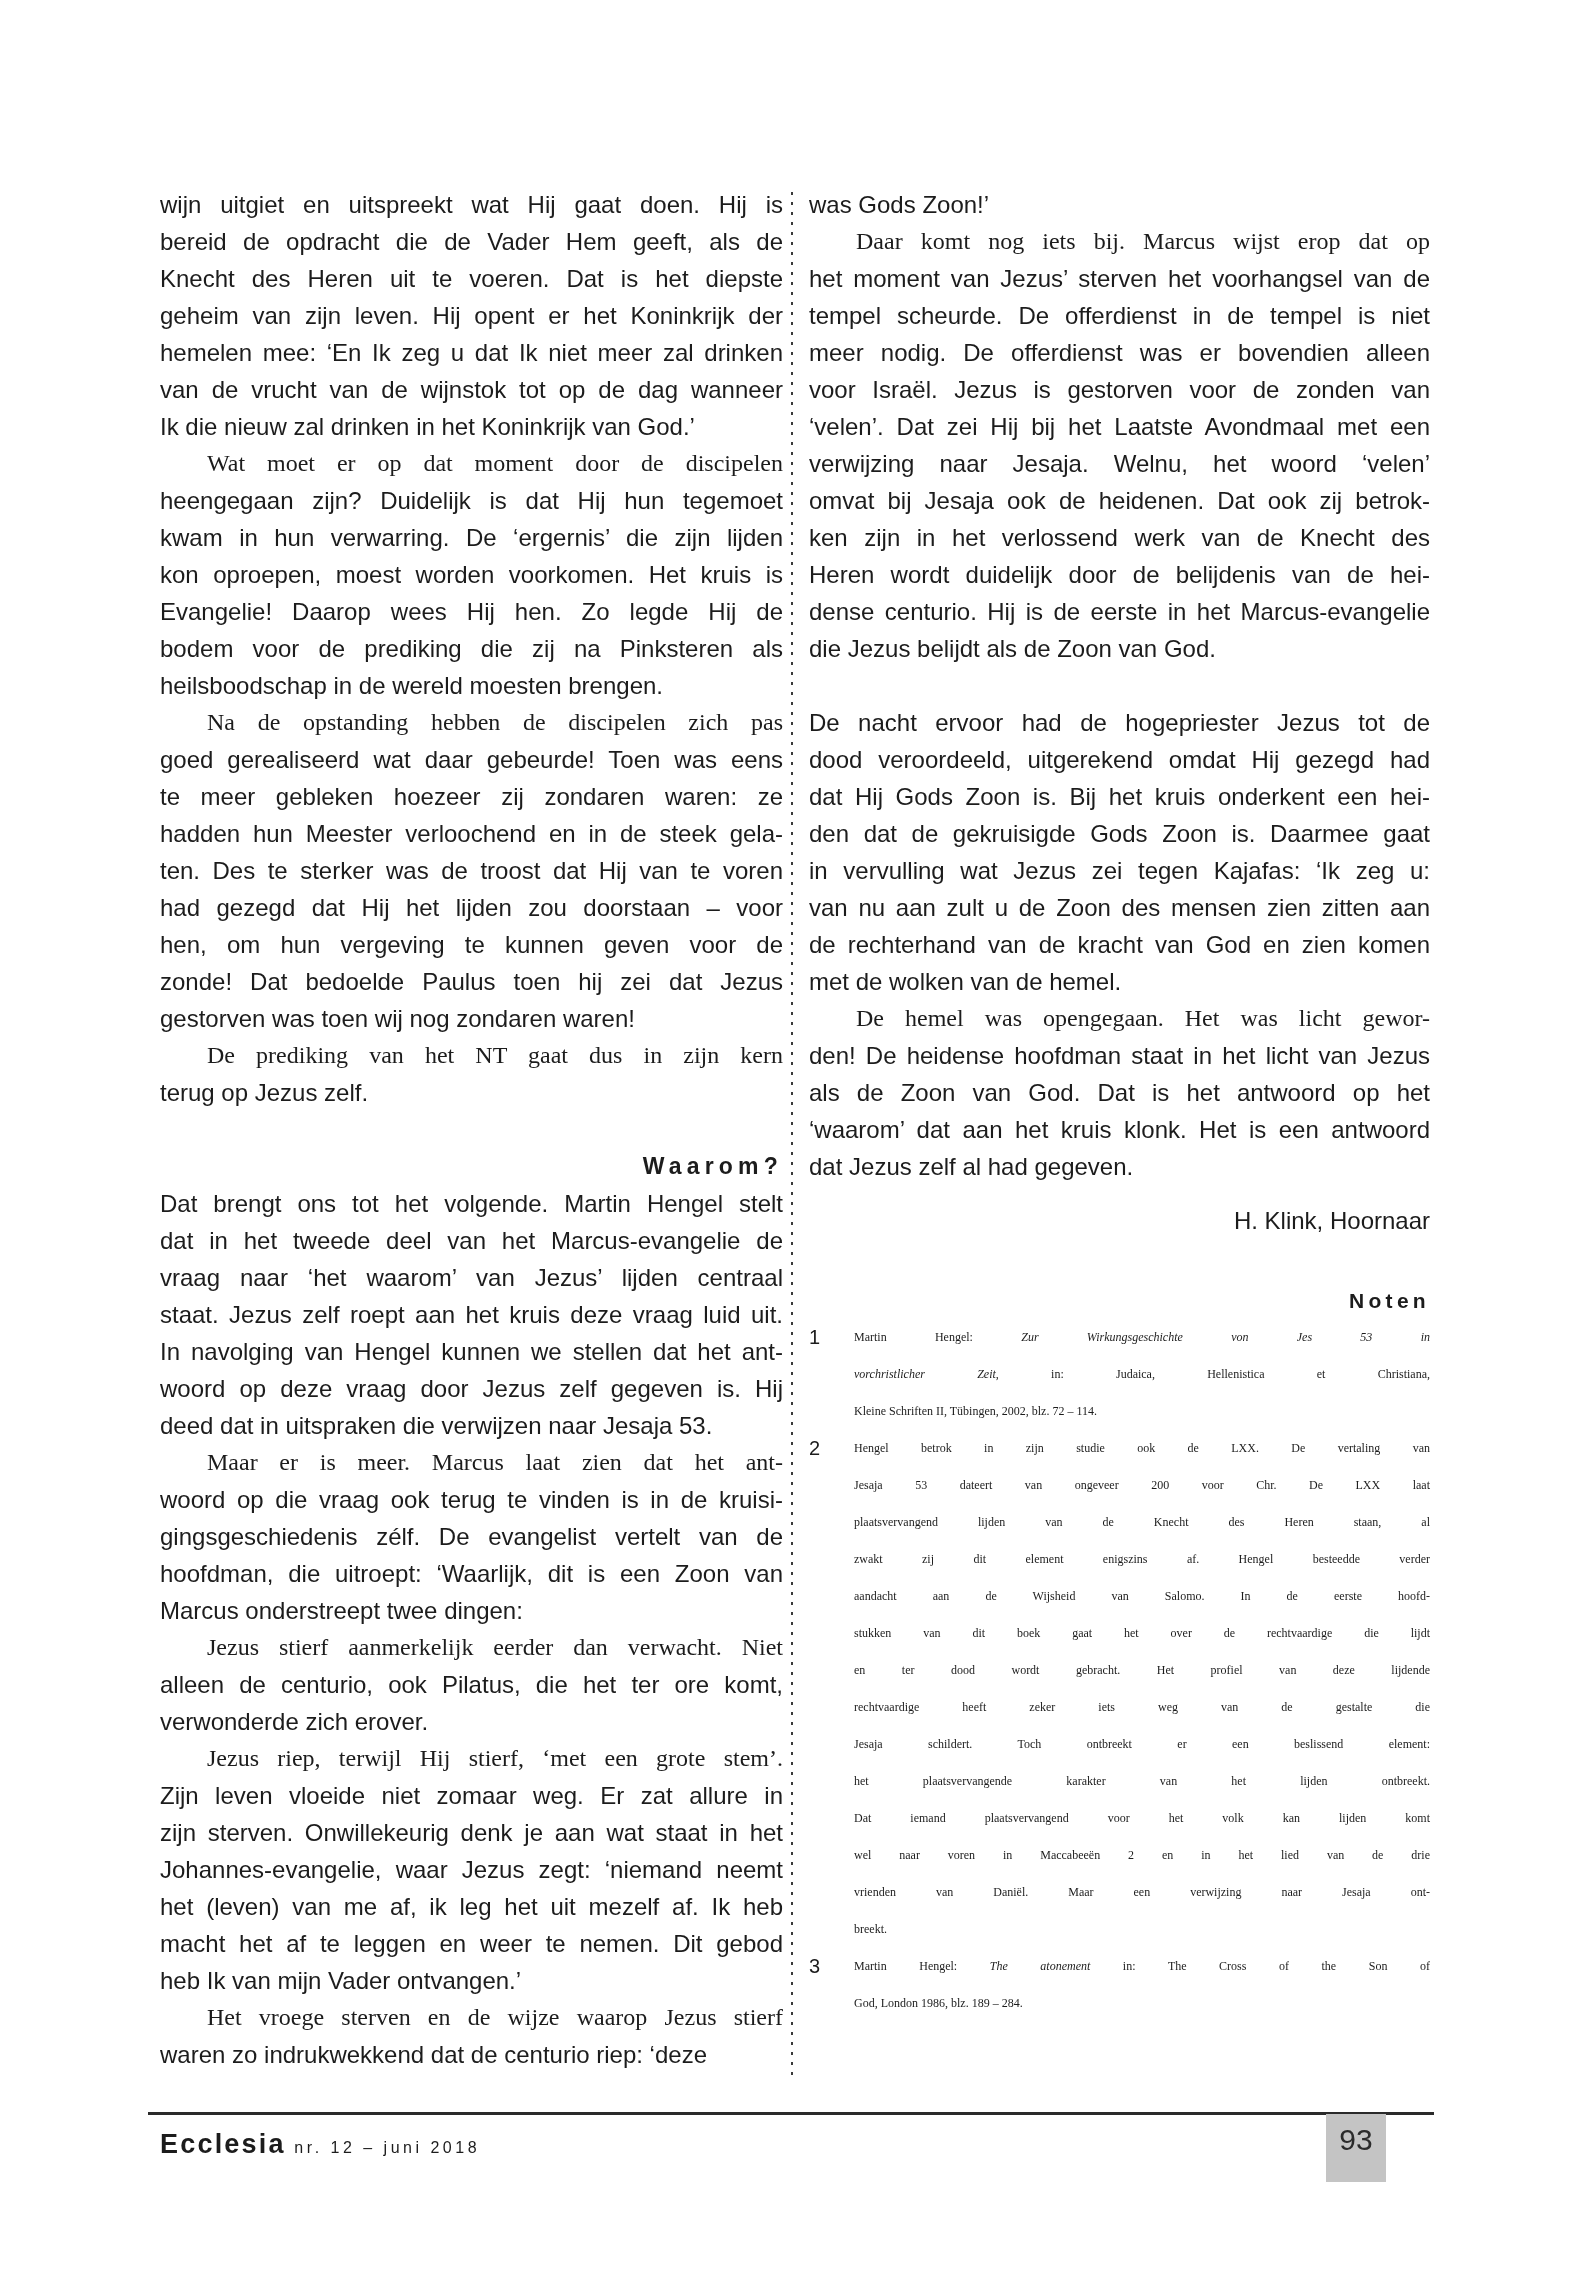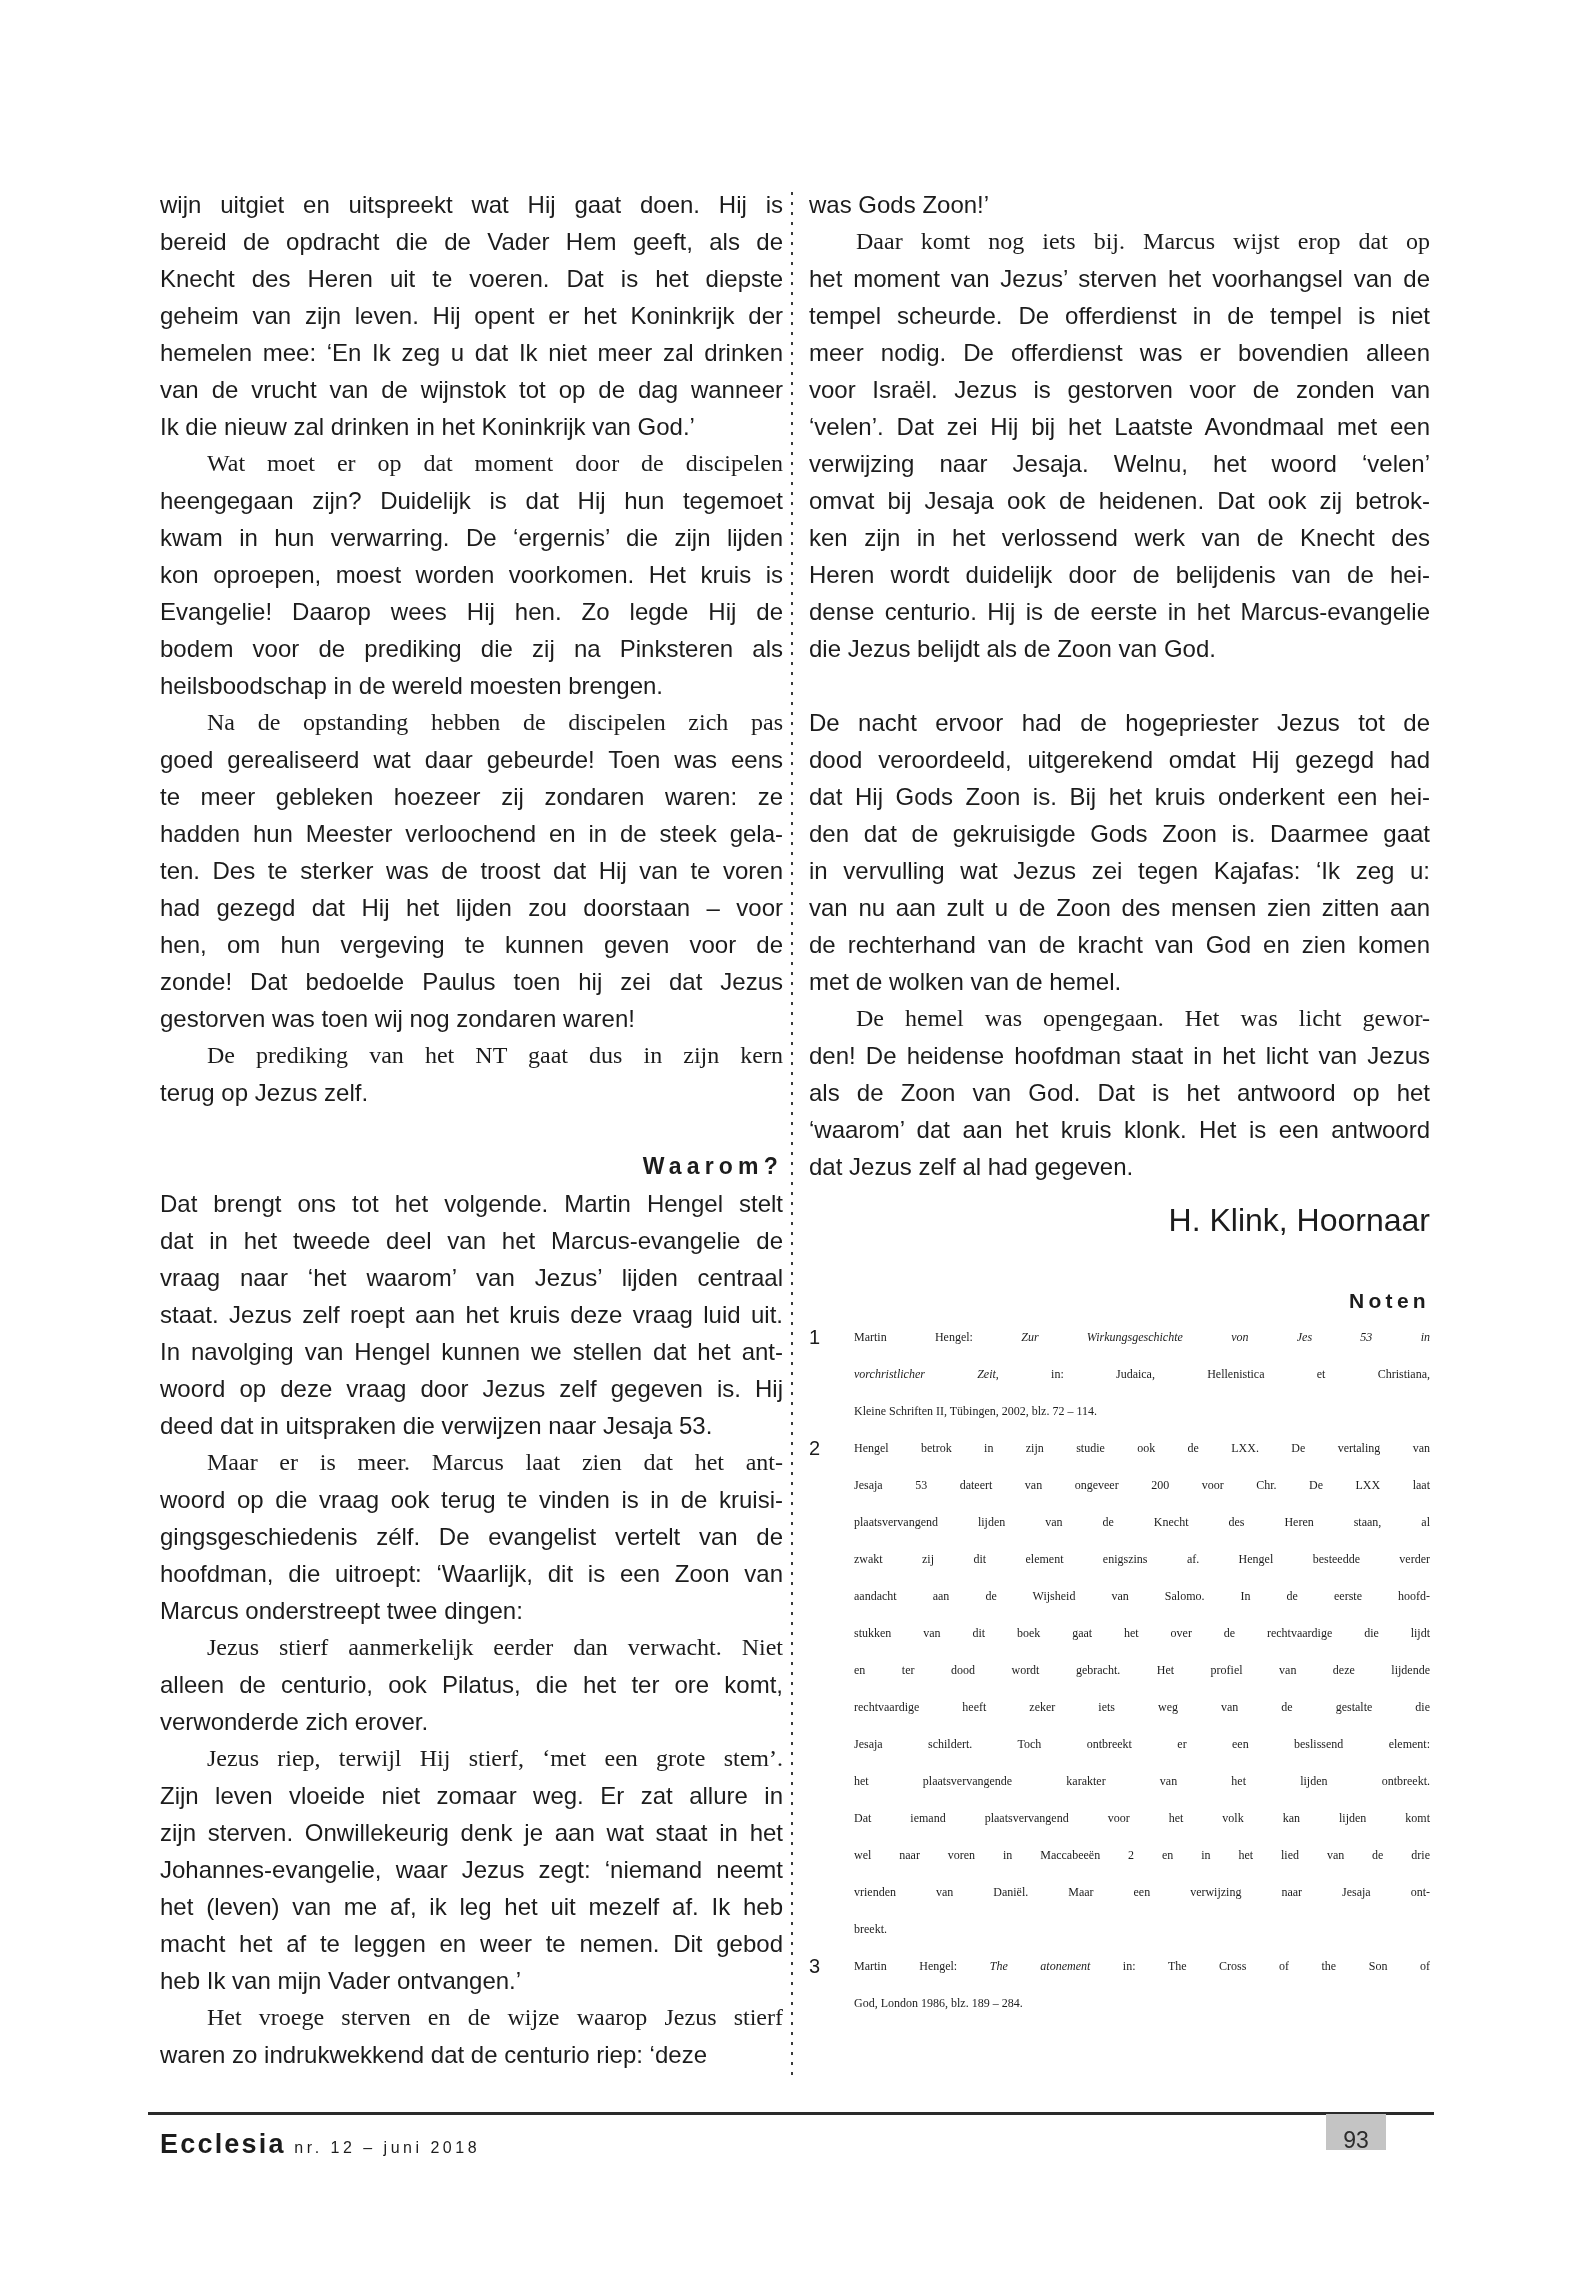--- a/index.html
+++ b/index.html
@@ -22,40 +22,40 @@
     overflow:visible;
   }
   .line.last{text-align-last:left;}
   .line.indent{text-indent:47px;font-family:Liberation Serif, serif;}
   .gap{height:37px;}
   .heading{
     height:37px;line-height:37px;
     font-weight:bold;font-size:23px;letter-spacing:5.2px;text-align:right;
   }
   .sig{
-    height:37px;line-height:37px;font-size:32px;
+    height:37px;line-height:37px;font-size:24px;
     text-align-last:right;margin-top:17.3px;
   }
   .notes-heading{font-size:21px;letter-spacing:4.3px;margin-top:6px;}
   .note{display:flex;}
   .note-num{width:45px;flex:0 0 45px;font-size:20px;height:37px;line-height:37px;}
   .note-body{flex:1;min-width:0;}
   .note-body .line{font-size:12px;font-family:Liberation Serif, serif;}
   .note-body i{font-style:italic;}
   #column-divider{
     position:absolute;left:791px;top:192px;width:1.7px;height:1886px;
     background:repeating-linear-gradient(to bottom,#3a3a3a 0 2.6px,transparent 2.6px 10px);
   }
   #footer-rule{position:absolute;left:148px;top:2112px;width:1286px;height:2.6px;background:#2a2a2a;}
   #footer-imprint{position:absolute;left:160px;top:2125px;height:38px;line-height:38px;white-space:nowrap;}
   #journal-name{font-weight:bold;font-size:27px;letter-spacing:2.2px;}
   #issue-info{font-size:16px;letter-spacing:3.5px;margin-left:8.6px;}
   #page-number-badge{
-    position:absolute;left:1326px;top:2114px;width:60px;height:36px;
-    text-align:center;line-height:52px;font-size:23px;color:#2b2b2b;
+    position:absolute;left:1326px;top:2114px;width:60px;height:68px;
+    text-align:center;line-height:52px;font-size:30px;color:#2b2b2b;
   }
 </style>
 </head>
 <body>
 
 <div id="page" style="color: rgb(28, 28, 28);">
   <div id="left-column" class="column">
       <div>
         <div class="line">wijn uitgiet en uitspreekt wat Hij gaat doen. Hij is</div>
         <div class="line">bereid de opdracht die de Vader Hem geeft, als de</div>

